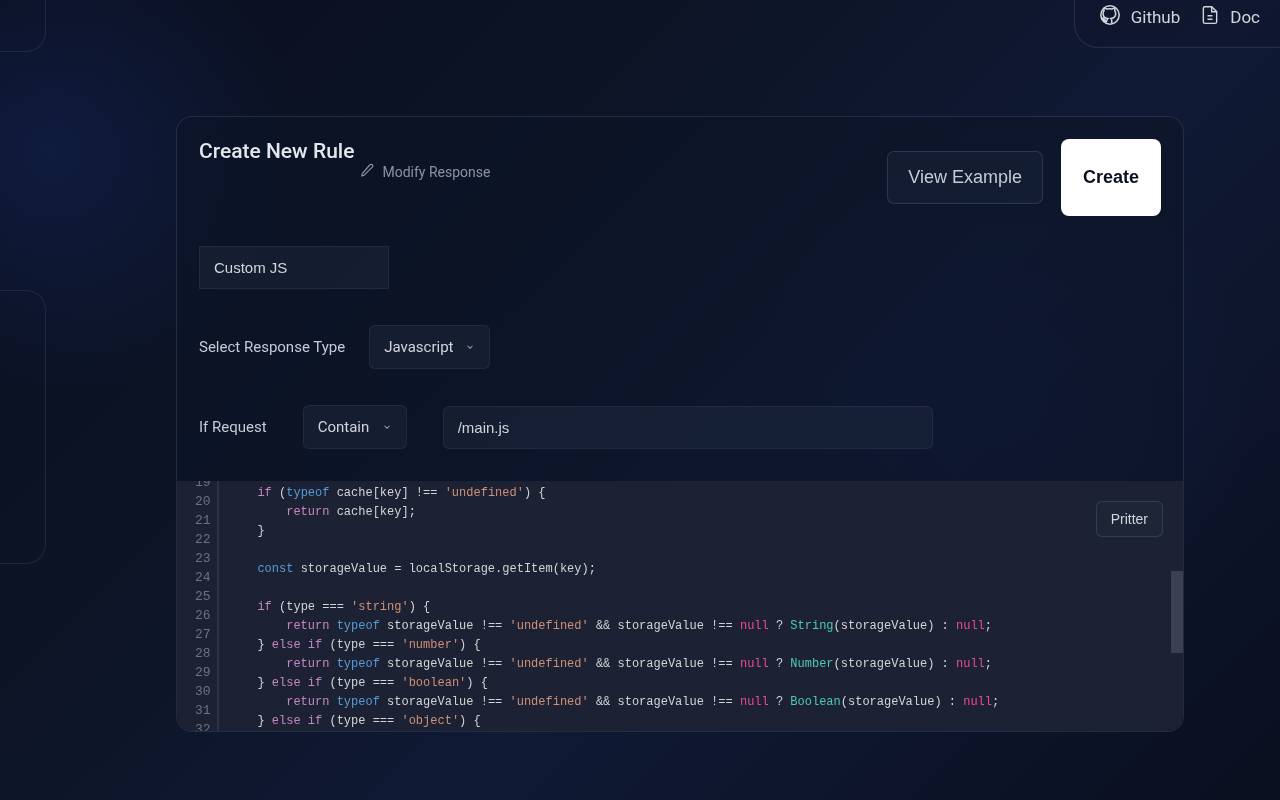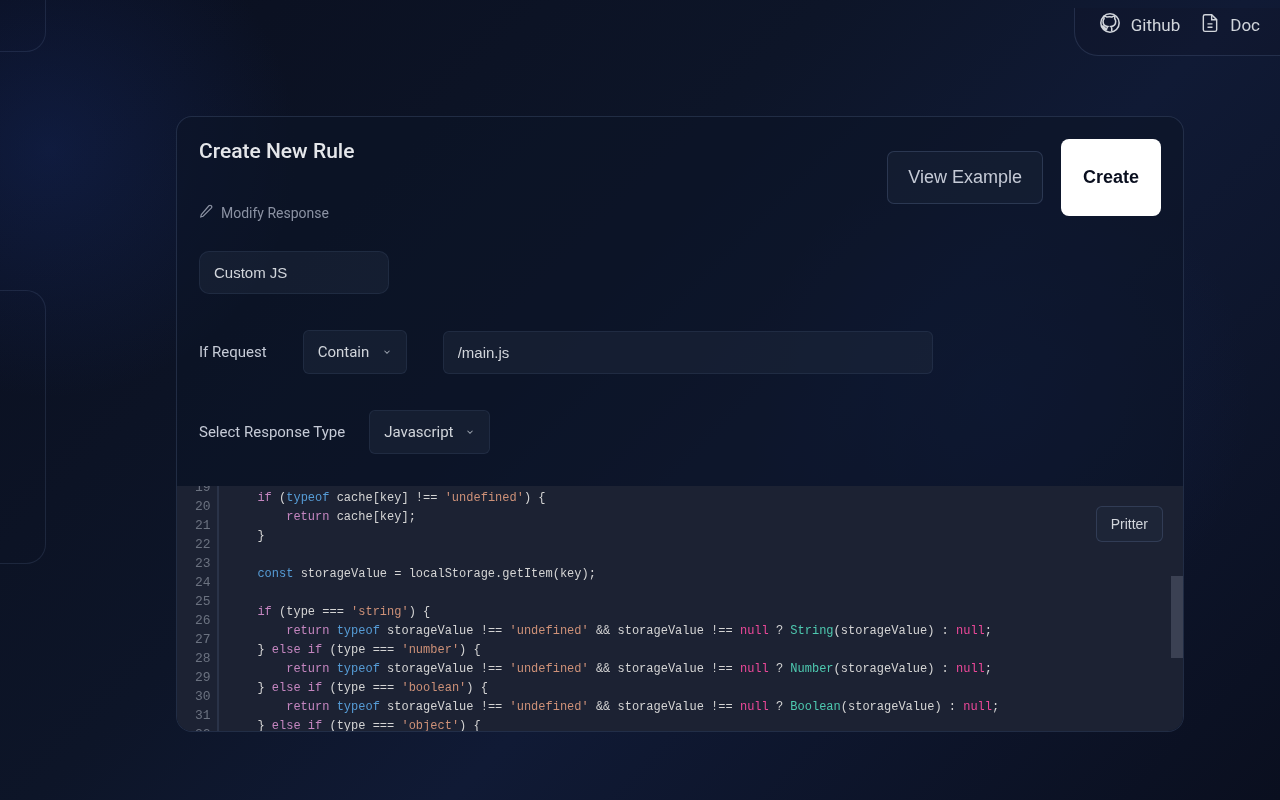--- a/index.html
+++ b/index.html
@@ -30,21 +30,21 @@
       left: 700px;
       top: 200px;
       width: 600px;
       height: 400px;
       background: radial-gradient(circle, rgba(30,60,150,0.15) 0%, transparent 70%);
       pointer-events: none;
     }
     .top-nav {
       position: absolute;
       right: 0;
-      top: 8px;
+      top: 0;
       display: flex;
       align-items: center;
       gap: 20px;
       padding: 0 20px 14px 24px;
       height: 48px;
       border: 1px solid rgba(100,120,160,0.25);
       border-top: none;
       border-right: none;
       border-bottom-left-radius: 24px;
       background: rgba(15,20,40,0.3);
@@ -90,22 +90,21 @@
       overflow: hidden;
     }
     .card-header {
       display: flex;
       align-items: flex-start;
       justify-content: space-between;
       padding: 22px 22px 18px 22px;
     }
     .title-block {
       display: flex;
-      flex-direction: column;
-      gap: 17px;
+      gap: 6px;
     }
     .page-title {
       font-size: 21px;
       font-weight: 500;
       color: #e5e7eb;
     }
     .subtitle {
       display: flex;
       align-items: center;
       gap: 8px;
@@ -139,21 +138,21 @@
     }
     .form-row {
       display: flex;
       align-items: center;
       padding: 12px 22px;
       gap: 14px;
     }
     .rule-name-input {
       background: rgba(30,40,60,0.5);
       border: 1px solid rgba(100,120,160,0.15);
-      border-radius: 10px;
+      border-radius: 0;
       padding: 12px 14px;
       color: #d1d5db;
       font-size: 15px;
       width: 190px;
       outline: none;
     }
     .row-label {
       font-size: 15px;
       color: #c5cad6;
     }
@@ -295,43 +294,43 @@
     <div class="header-actions">
       <button class="btn-secondary">View Example</button>
       <button class="btn-primary">Create</button>
     </div>
   </div>
 
   <div class="form-row">
     <input class="rule-name-input" value="Custom JS" style="">
   </div>
 
+  <div class="form-row" style="gap: 24px; padding-top: 24px;">
+    <span class="row-label">Select Response Type</span>
+    <div class="select-box" style="min-width: 120px;">
+      <span>Javascript</span>
+      <span class="chevron">
+        <svg width="10" height="10" viewBox="0 0 24 24" fill="none" stroke="#9ca3af" stroke-width="2.5">
+            <path d="M6 9l6 6 6-6"></path>
+          </svg>
+      </span>
+    </div>
+  </div>
+
   <div class="form-row" style="gap: 36px; padding-top: 24px;">
     <span class="row-label">If Request</span>
     <div class="select-box">
       <span>Contain</span>
       <span class="chevron">
         <svg width="10" height="10" viewBox="0 0 24 24" fill="none" stroke="#9ca3af" stroke-width="2.5">
             <path d="M6 9l6 6 6-6"></path>
           </svg>
       </span>
     </div>
     <input class="url-input" value="/main.js" style="">
-  </div>
-
-  <div class="form-row" style="gap: 24px; padding-top: 24px;">
-    <span class="row-label">Select Response Type</span>
-    <div class="select-box" style="min-width: 120px;">
-      <span>Javascript</span>
-      <span class="chevron">
-        <svg width="10" height="10" viewBox="0 0 24 24" fill="none" stroke="#9ca3af" stroke-width="2.5">
-            <path d="M6 9l6 6 6-6"></path>
-          </svg>
-      </span>
-    </div>
   </div>
 
   <div class="code-editor-wrap">
     <div class="gutter">
       <div class="gutter-inner" id="gutter-lines" style="margin-top: -16px; white-space: pre;">19
 20
 21
 22
 23
 24

